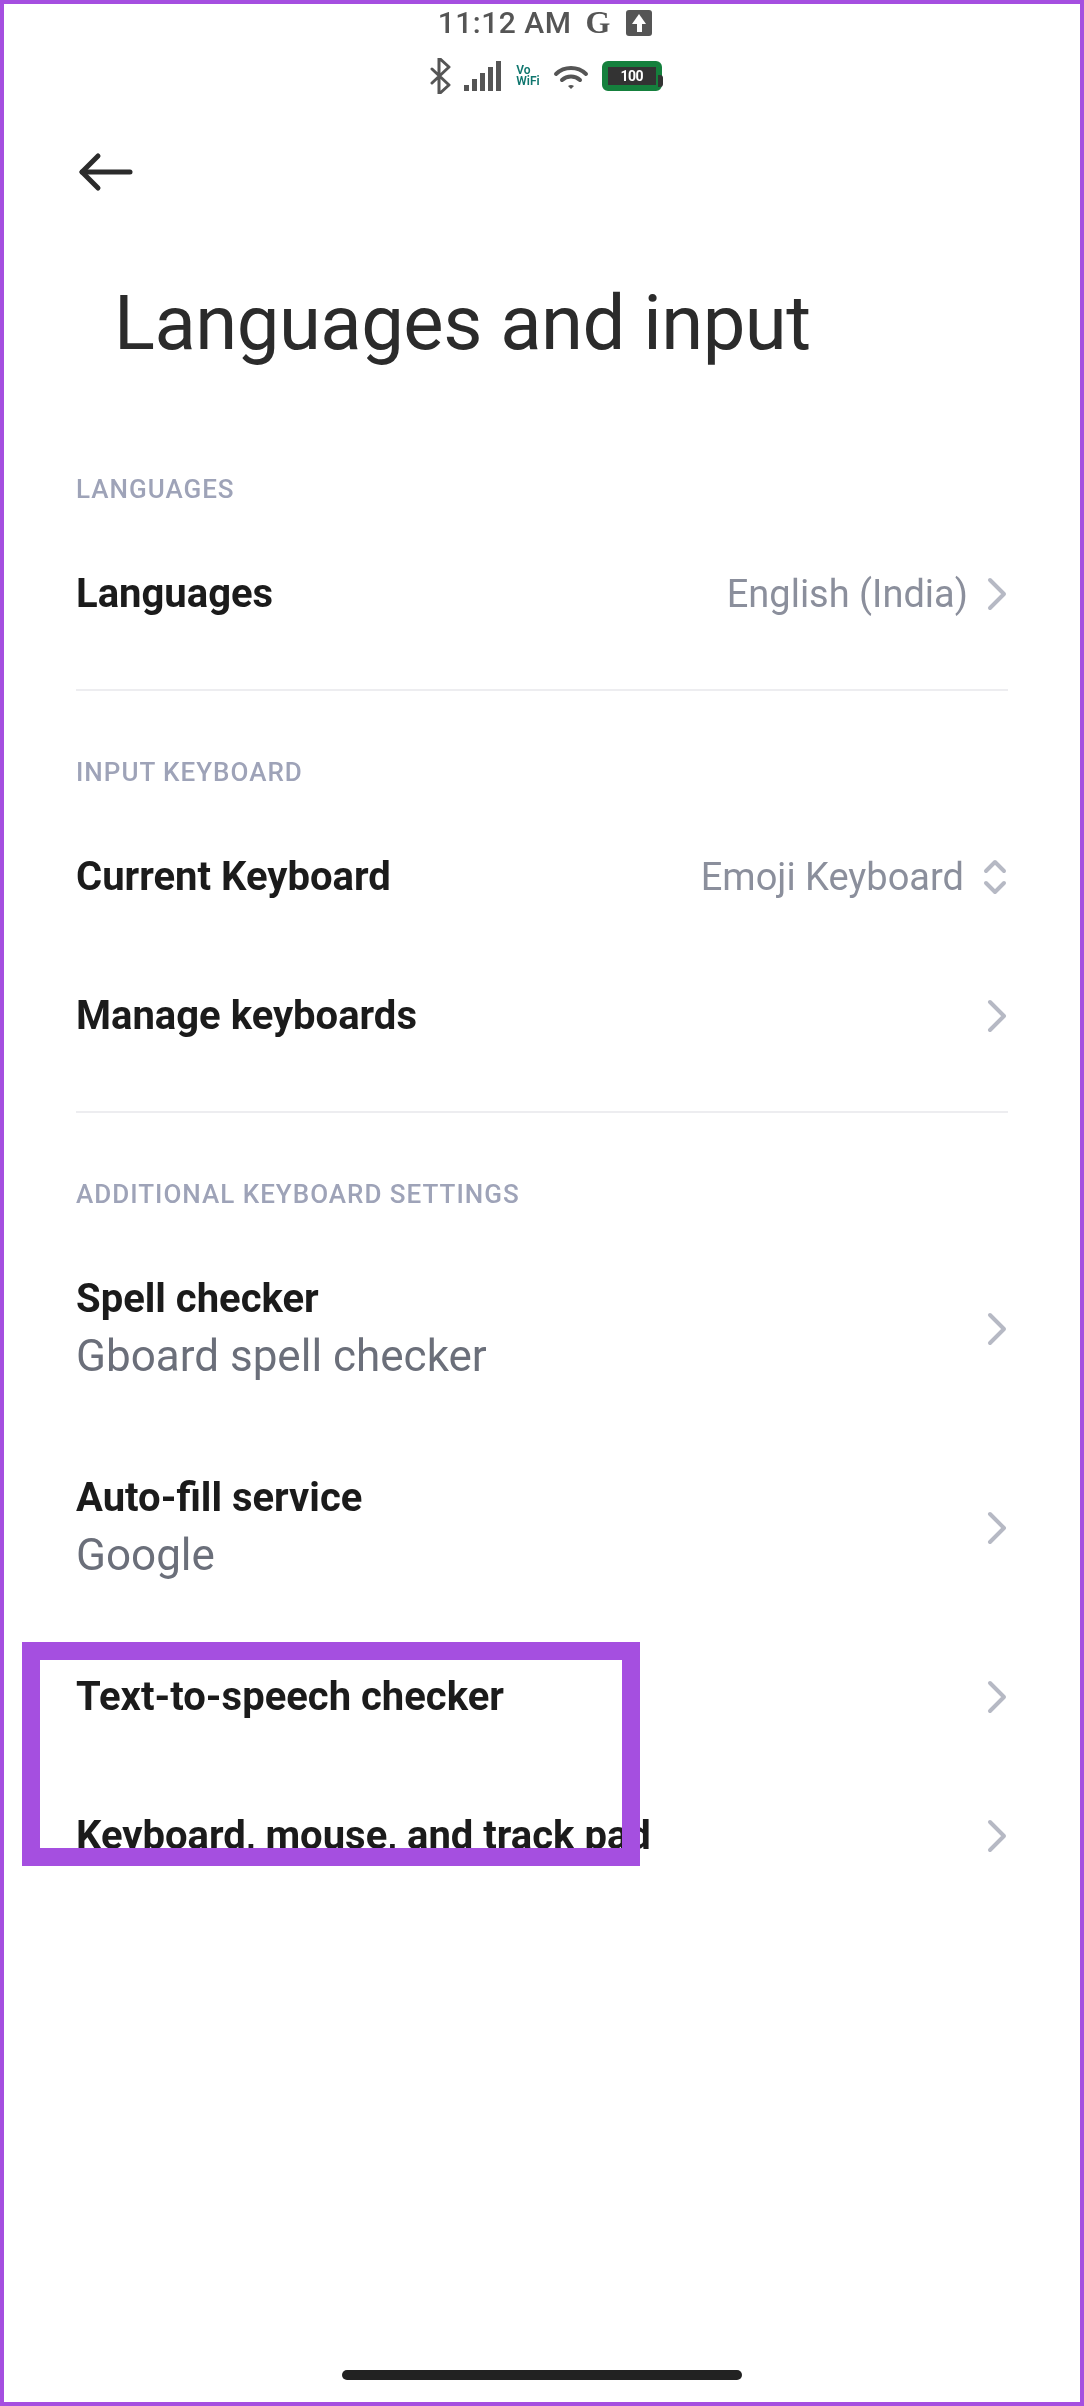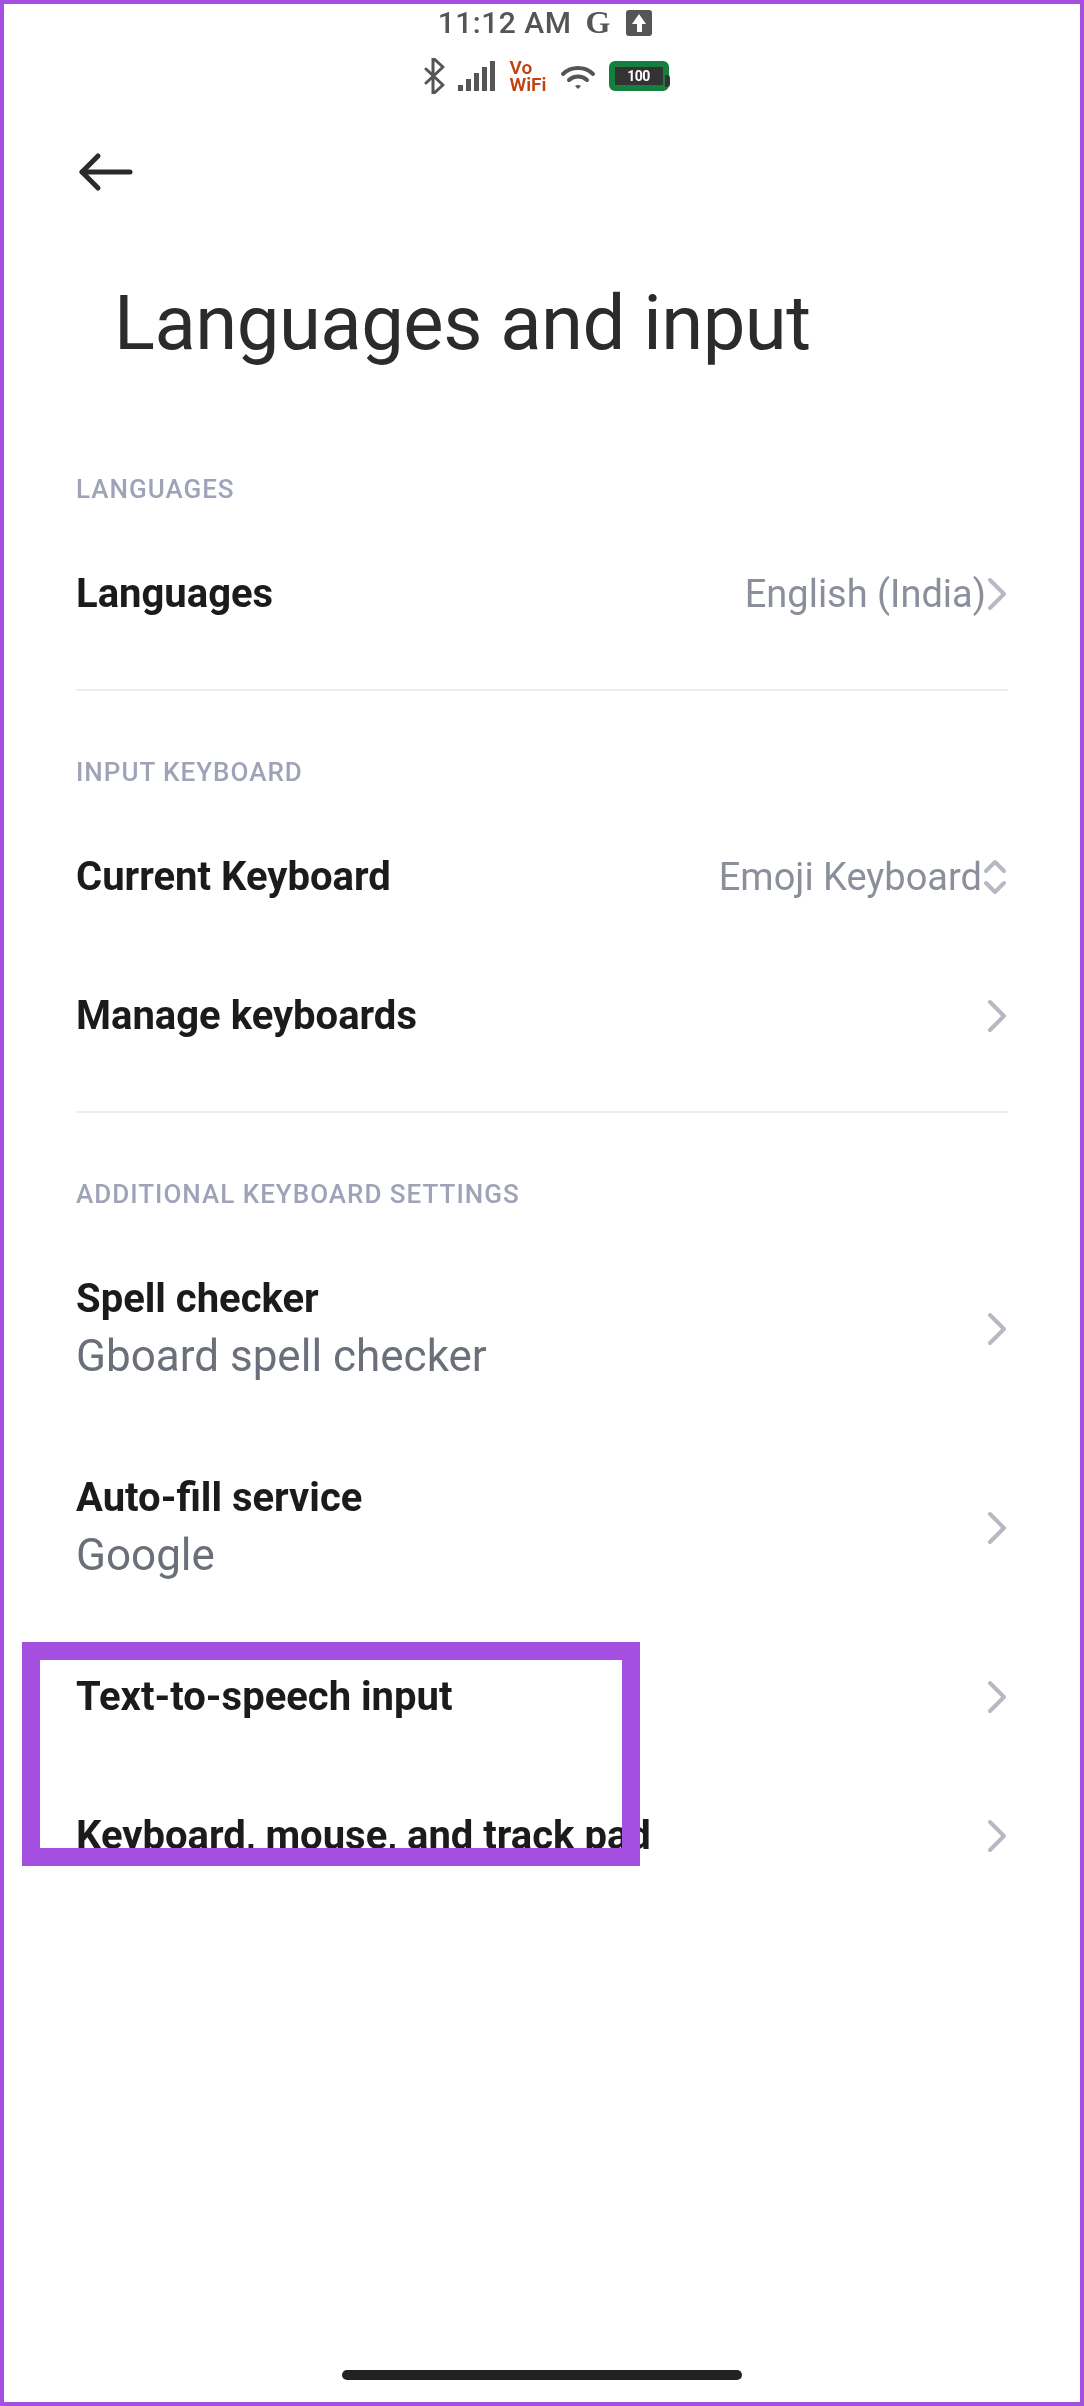--- a/index.html
+++ b/index.html
@@ -37,21 +37,21 @@
   .status-up::before{
     content:""; width:0; height:0;
     border-left:7px solid transparent; border-right:7px solid transparent;
     border-bottom:10px solid #fff; position:absolute; top:4px;
   }
   .status-up::after{
     content:""; width:5px; height:9px; background:#fff; position:absolute; bottom:4px;
   }
   .status-right { display:flex; align-items:center; gap: 12px; }
   .bt-icon svg, .signal-icon svg, .wifi-icon svg { display:block; }
-  .vowifi { display:flex; flex-direction:column; line-height:0.9; font-size:19px; font-weight:600; color:#c2410c; }
+  .vowifi { display:flex; flex-direction:column; line-height:0.9; font-size:12px; font-weight:600; color:#0f766e; }
   .battery {
     width: 60px; height: 30px; border: 6px solid #15803d; border-radius: 6px;
     position: relative; display:flex; align-items:center; justify-content:center;
     background:#333;
   }
   .battery::after{
     content:""; position:absolute; right:-7px; top:8px; width:5px; height:12px;
     background:#333; border-radius: 0 3px 3px 0;
   }
   .battery span{ font-size:14px; font-weight:700; color:#fff; letter-spacing:-0.5px; }
@@ -72,21 +72,21 @@
     font-size: 26px; font-weight: 500; color: #9ea3b8;
     letter-spacing: 1px; padding: 66px 72px 20px 72px;
   }
   .row {
     display:flex; align-items:center; justify-content:space-between;
     padding: 46px 72px 46px 72px; cursor:pointer;
   }
   .row-main { display:flex; flex-direction:column; gap:8px; flex:1; min-width:0; }
   .row-title { font-size: 40px; font-weight: 700; color:#1b1b1b; }
   .row-sub { font-size: 44px; font-weight: 400; color:#6b6f7a; }
-  .row-tail { display:flex; align-items:center; }
+  .row-tail { display:flex; align-items:center; gap:18px; }
   .row-value { font-size: 38px; font-weight: 400; color:#8b8f9c; }
   .chevron svg { display:block; }
   .updown svg { display:block; }
   .divider { height:2px; background:#ededf0; margin: 26px 72px 0 72px; }
 
   
   .highlight-box {
     position:absolute;
     border: 18px solid #a54fe0;
     pointer-events:none;
@@ -229,21 +229,21 @@
         <span class="chevron">
           <svg width="22" height="36" viewBox="0 0 22 36">
               <polyline points="4,4 18,18 4,32" stroke="#b6b9c4" stroke-width="4" fill="none" stroke-linecap="round" stroke-linejoin="round"></polyline>
             </svg>
         </span>
       </div>
     </div>
 
     <div class="row">
       <div class="row-main">
-        <span class="row-title">Text-to-speech input</span>
+        <span class="row-title">Text-to-speech checker</span>
       </div>
       <div class="row-tail">
         <span class="chevron">
           <svg width="22" height="36" viewBox="0 0 22 36">
               <polyline points="4,4 18,18 4,32" stroke="#b6b9c4" stroke-width="4" fill="none" stroke-linecap="round" stroke-linejoin="round"></polyline>
             </svg>
         </span>
       </div>
     </div>
 

